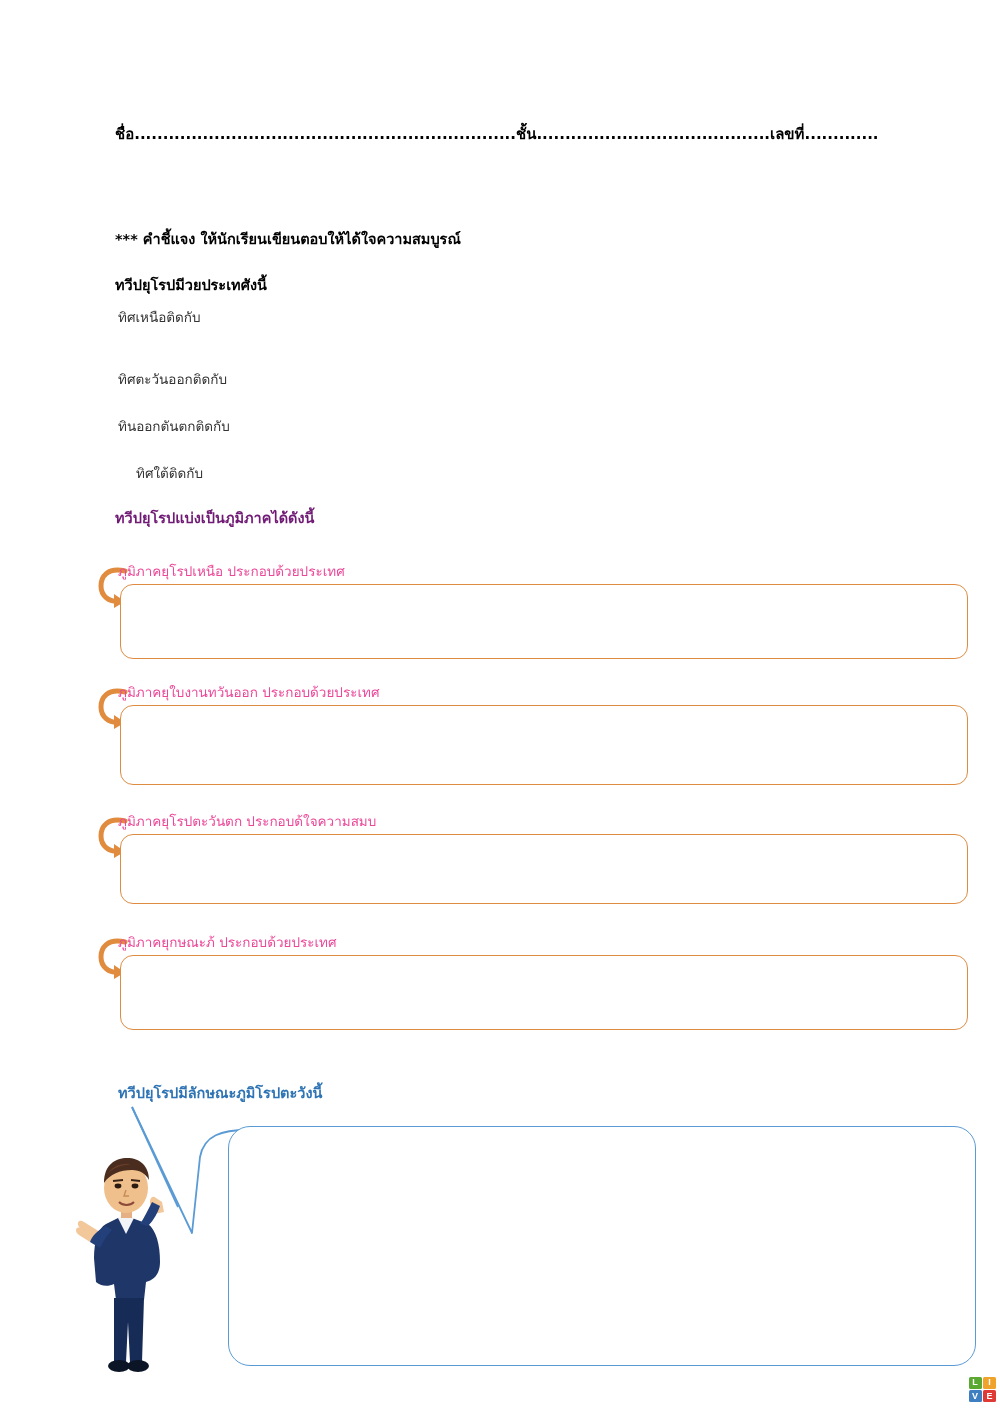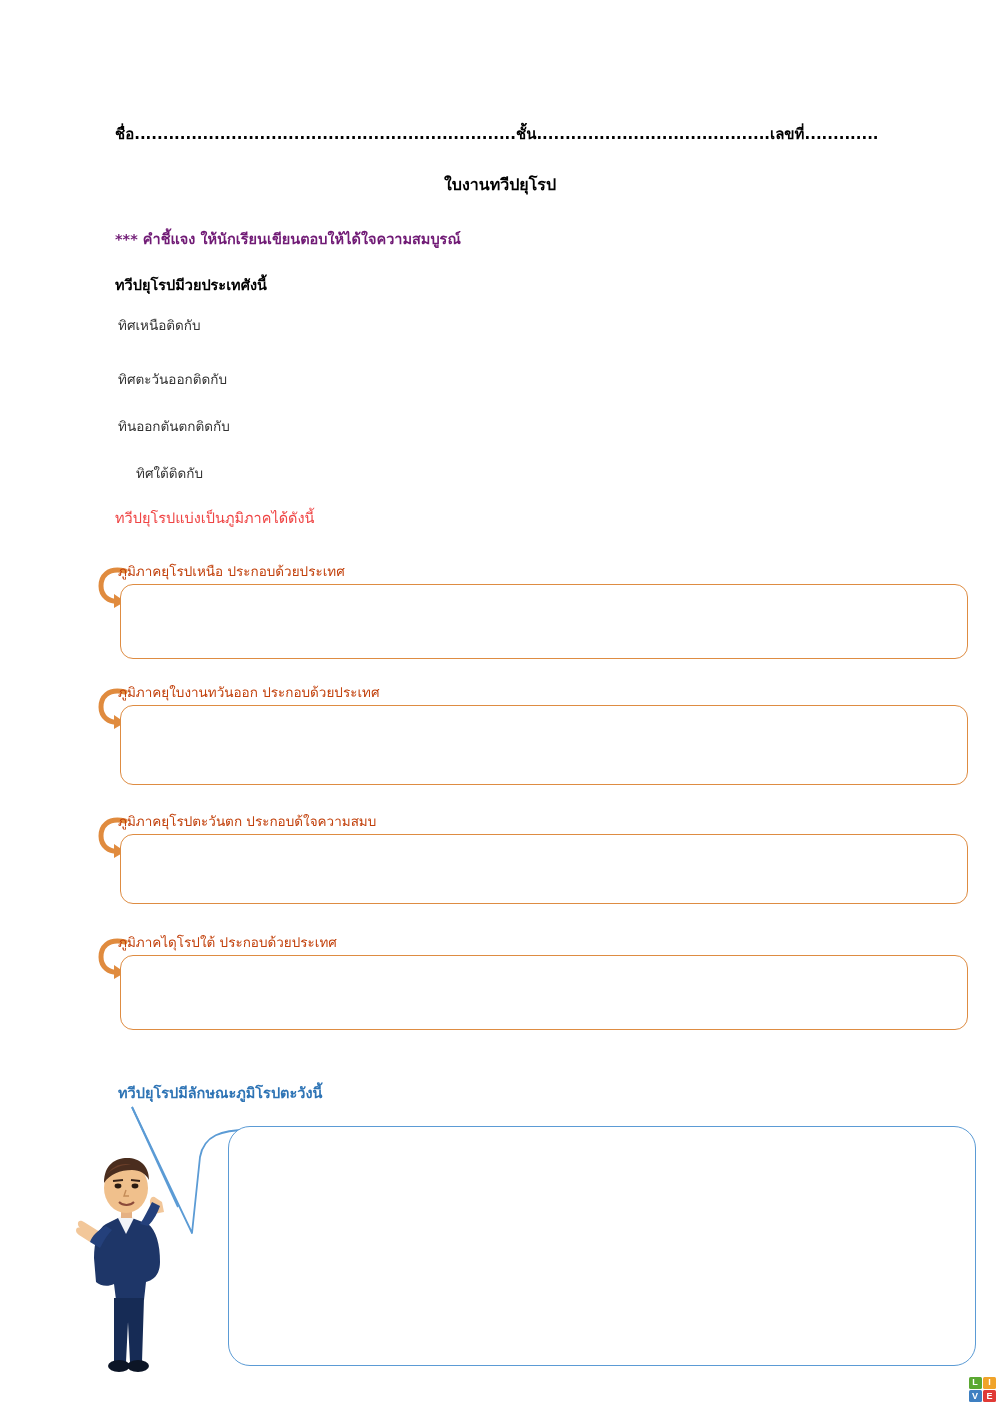--- a/index.html
+++ b/index.html
@@ -49,65 +49,65 @@
     color: #000000;
   }
 
   
   .instruction {
     position: absolute;
     left: 115px;
     top: 227px;
     font-size: 14.5px;
     font-weight: bold;
-    color: #701a75;
+    color: #000000;
   }
 
   .border-heading {
     position: absolute;
     left: 115px;
     top: 273px;
     font-size: 14.5px;
     font-weight: bold;
     color: #000000;
   }
 
   .direction-line {
     position: absolute;
     left: 118px;
     font-size: 13.5px;
     font-weight: normal;
     color: #333333;
   }
-  .dir-0 { top: 314px; font-family: Liberation Serif, serif; }
+  .dir-0 { top: 306px; font-family: Liberation Serif, serif; }
   .dir-1 { top: 368px; }
   .dir-2 { top: 415px; }
   .dir-3 { top: 462px; margin-left: 18px; }
 
   .region-heading {
     position: absolute;
     left: 115px;
     top: 506px;
     font-size: 14.5px;
-    font-weight: normal;
-    color: #ef4444;
+    font-weight: bold;
+    color: #701a75;
   }
 
   
   .ans-block {
     position: absolute;
     left: 95px;
     width: 885px;
   }
   .ans-block .ans-label {
     position: absolute;
     left: 23px;
     top: 0;
     font-size: 13.5px;
-    color: #c2410c;
+    color: #ec4899;
     white-space: nowrap;
   }
   .ans-block .ans-box {
     position: absolute;
     left: 25px;
     top: 24px;
     width: 848px;
     border: 1.6px solid #DE8C42;
     border-radius: 13px;
     background: #ffffff;
@@ -209,21 +209,20 @@
     line-height: 1;
   }
 </style>
 </head>
 <body>
 
 <div class="page">
 
   <div class="name-line">ชื่อ...................................................................ชั้น.........................................เลขที่........................</div>
 
-  <div class="doc-title">ใบงานทวีปยุโรป</div>
 
   <div class="instruction">*** คำชี้แจง ให้นักเรียนเขียนตอบให้ได้ใจความสมบูรณ์</div>
 
   <div class="border-heading">ทวีปยุโรปมีวยประเทศังนี้</div>
 
   <div class="direction-line dir-0">ทิศเหนือติดกับ</div>
   <div class="direction-line dir-1">ทิศตะวันออกติดกับ</div>
   <div class="direction-line dir-2">ทินออกตันตกติดกับ</div>
   <div class="direction-line dir-3">ทิศใต้ติดกับ</div>
 
@@ -254,21 +253,21 @@
     </svg>
     <div class="ans-label">ภูมิภาคยุโรปตะวันตก ประกอบด้ใจความสมบ</div>
     <div class="ans-box"></div>
   </div>
 
   <div class="ans-block ab-3">
     <svg class="curl-arrow" viewBox="0 0 40 50">
       <path d="M30 8 C12 4, 6 14, 6 23 C6 32, 13 40, 26 38" fill="none" stroke="#E08B3E" stroke-width="5" stroke-linecap="round"></path>
       <path d="M19 31 L30 38.5 L19 45 Z" fill="#E08B3E"></path>
     </svg>
-    <div class="ans-label">ภูมิภาคไดุโรปใต้ ประกอบด้วยประเทศ</div>
+    <div class="ans-label">ภูมิภาคยุกษณะภ้ ประกอบด้วยประเทศ</div>
     <div class="ans-box"></div>
   </div>
 
   <div class="bubble-heading">ทวีปยุโรปมีลักษณะภูมิโรปตะวังนี้</div>
 
   <svg class="bubble-tail" viewBox="0 0 120 135">
     <path d="M2 2 L62 128 L70 52 C74 30, 92 25, 118 25" fill="none" stroke="#5B9BD5" stroke-width="1.8" stroke-linejoin="round"></path>
     <path d="M2 2 L48 102" fill="none" stroke="#5B9BD5" stroke-width="1.8"></path>
   </svg>
 

